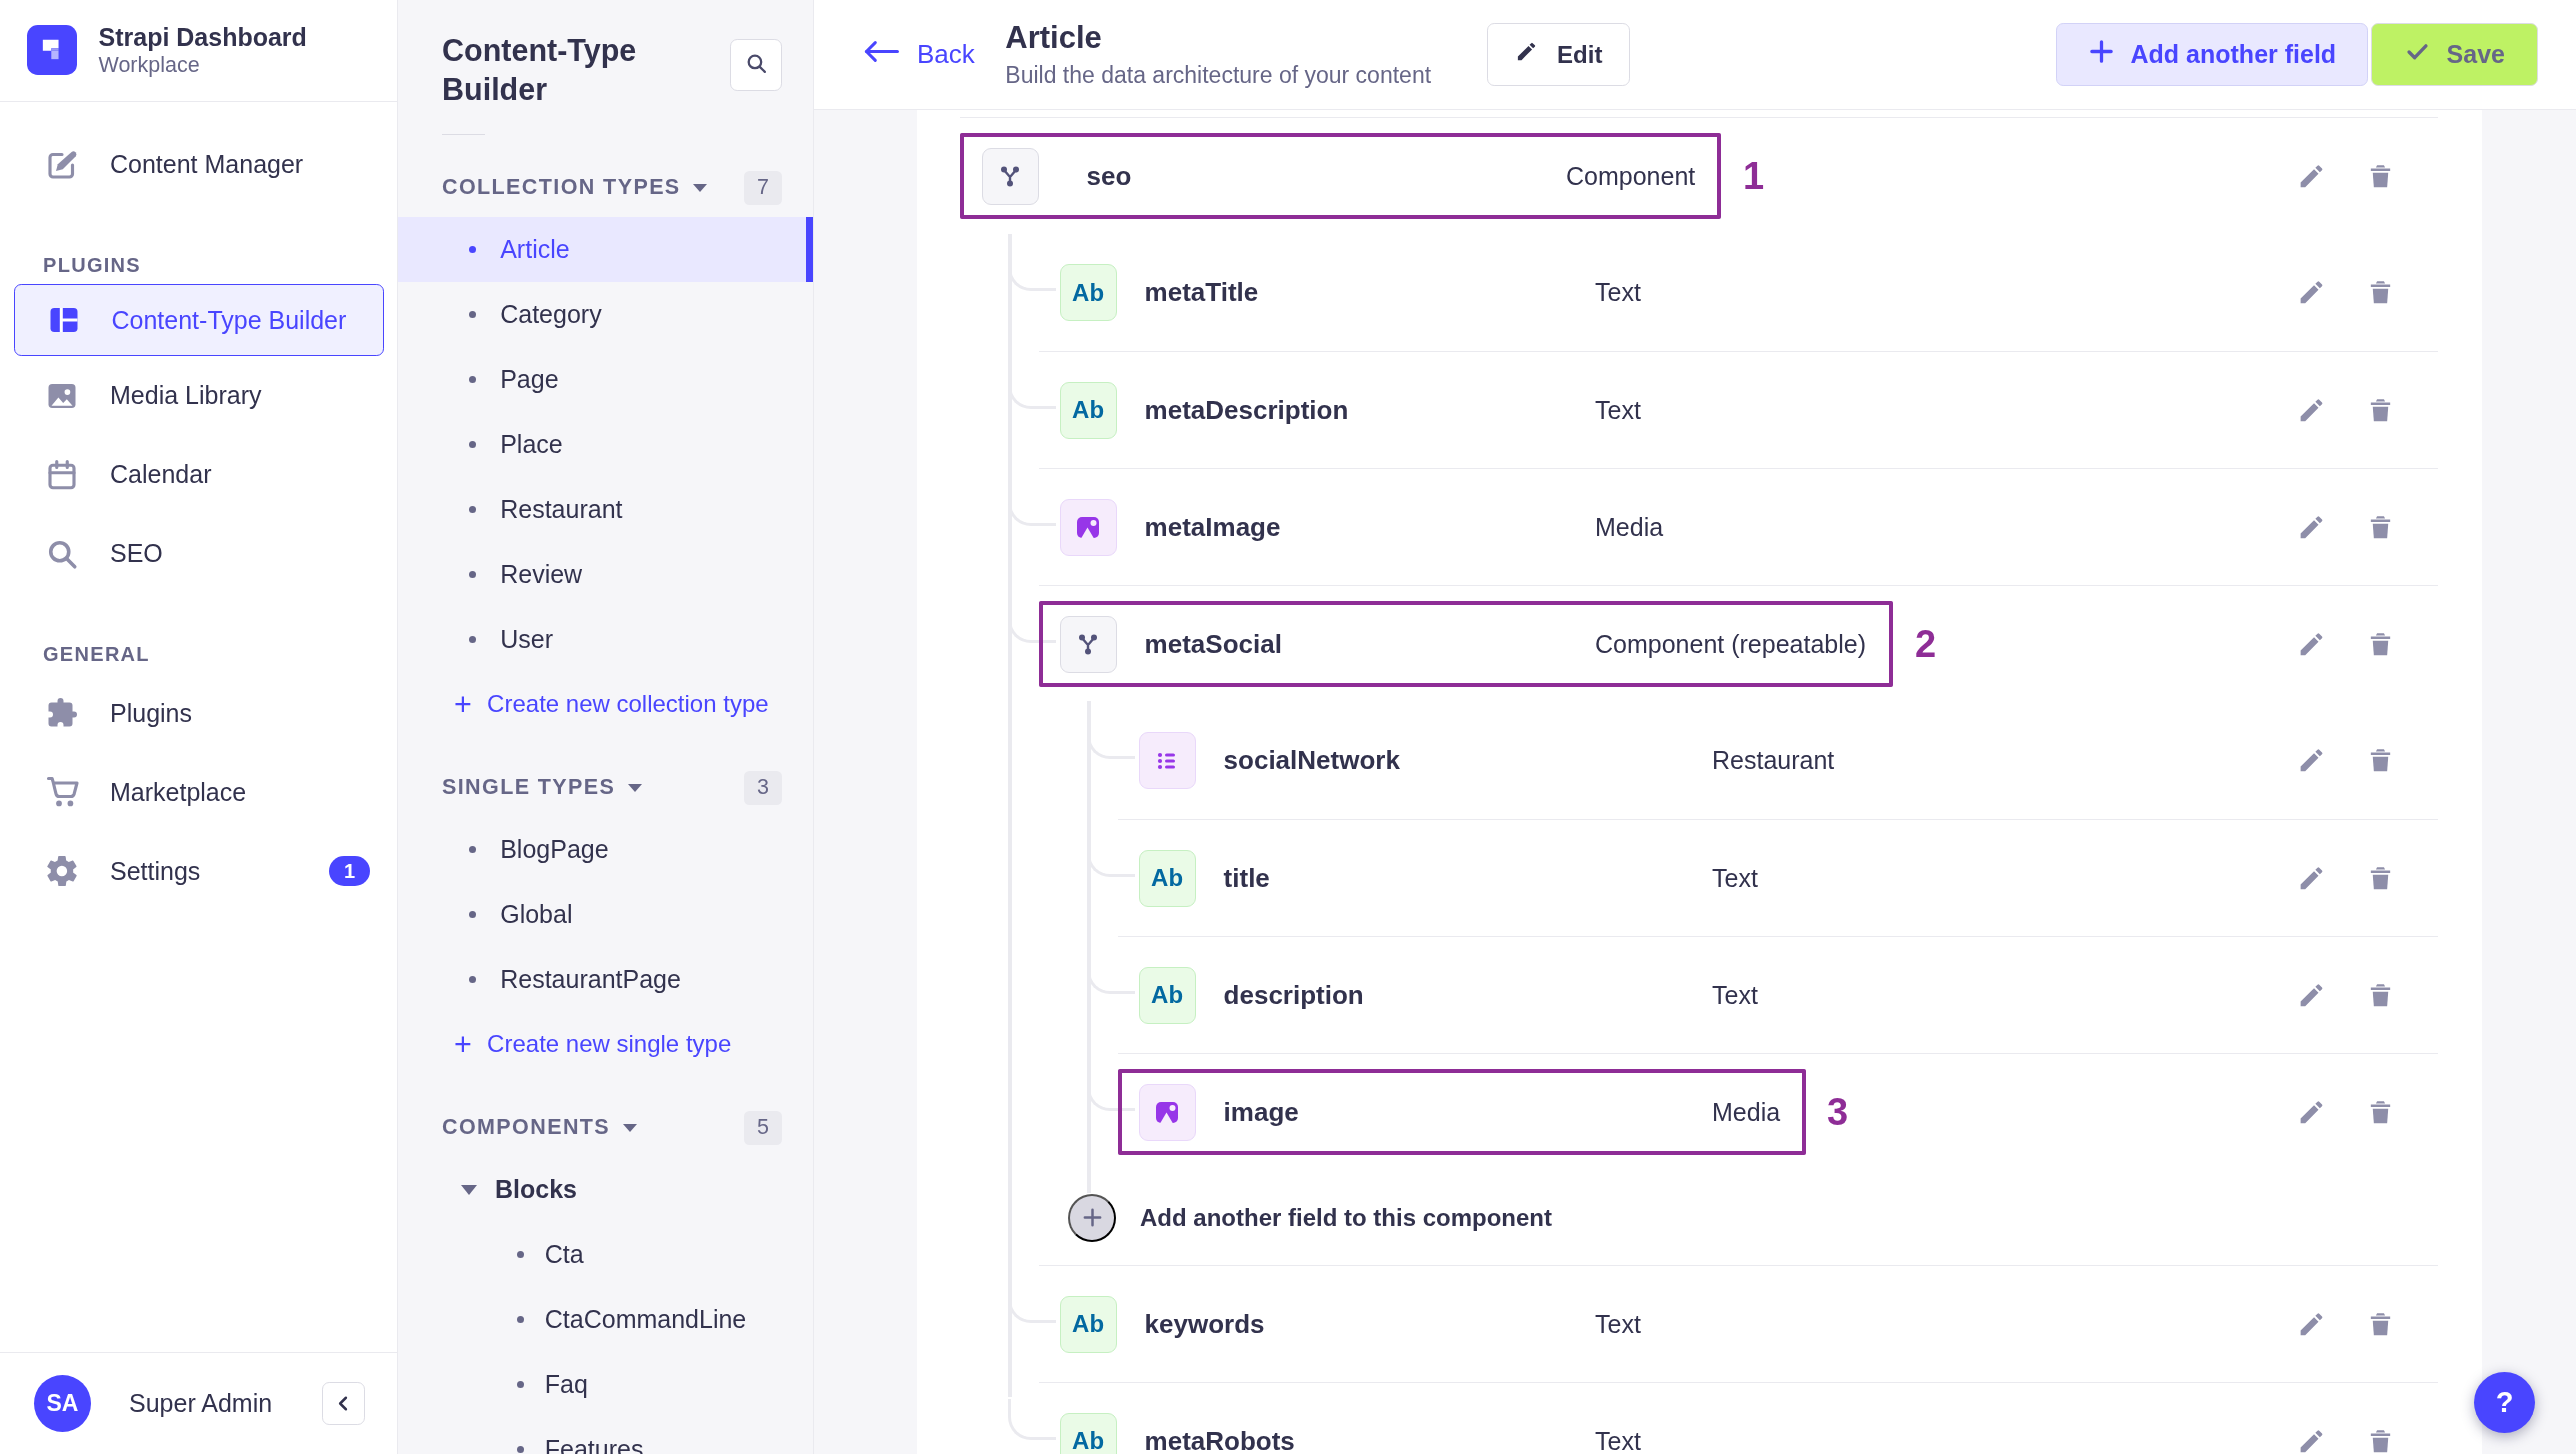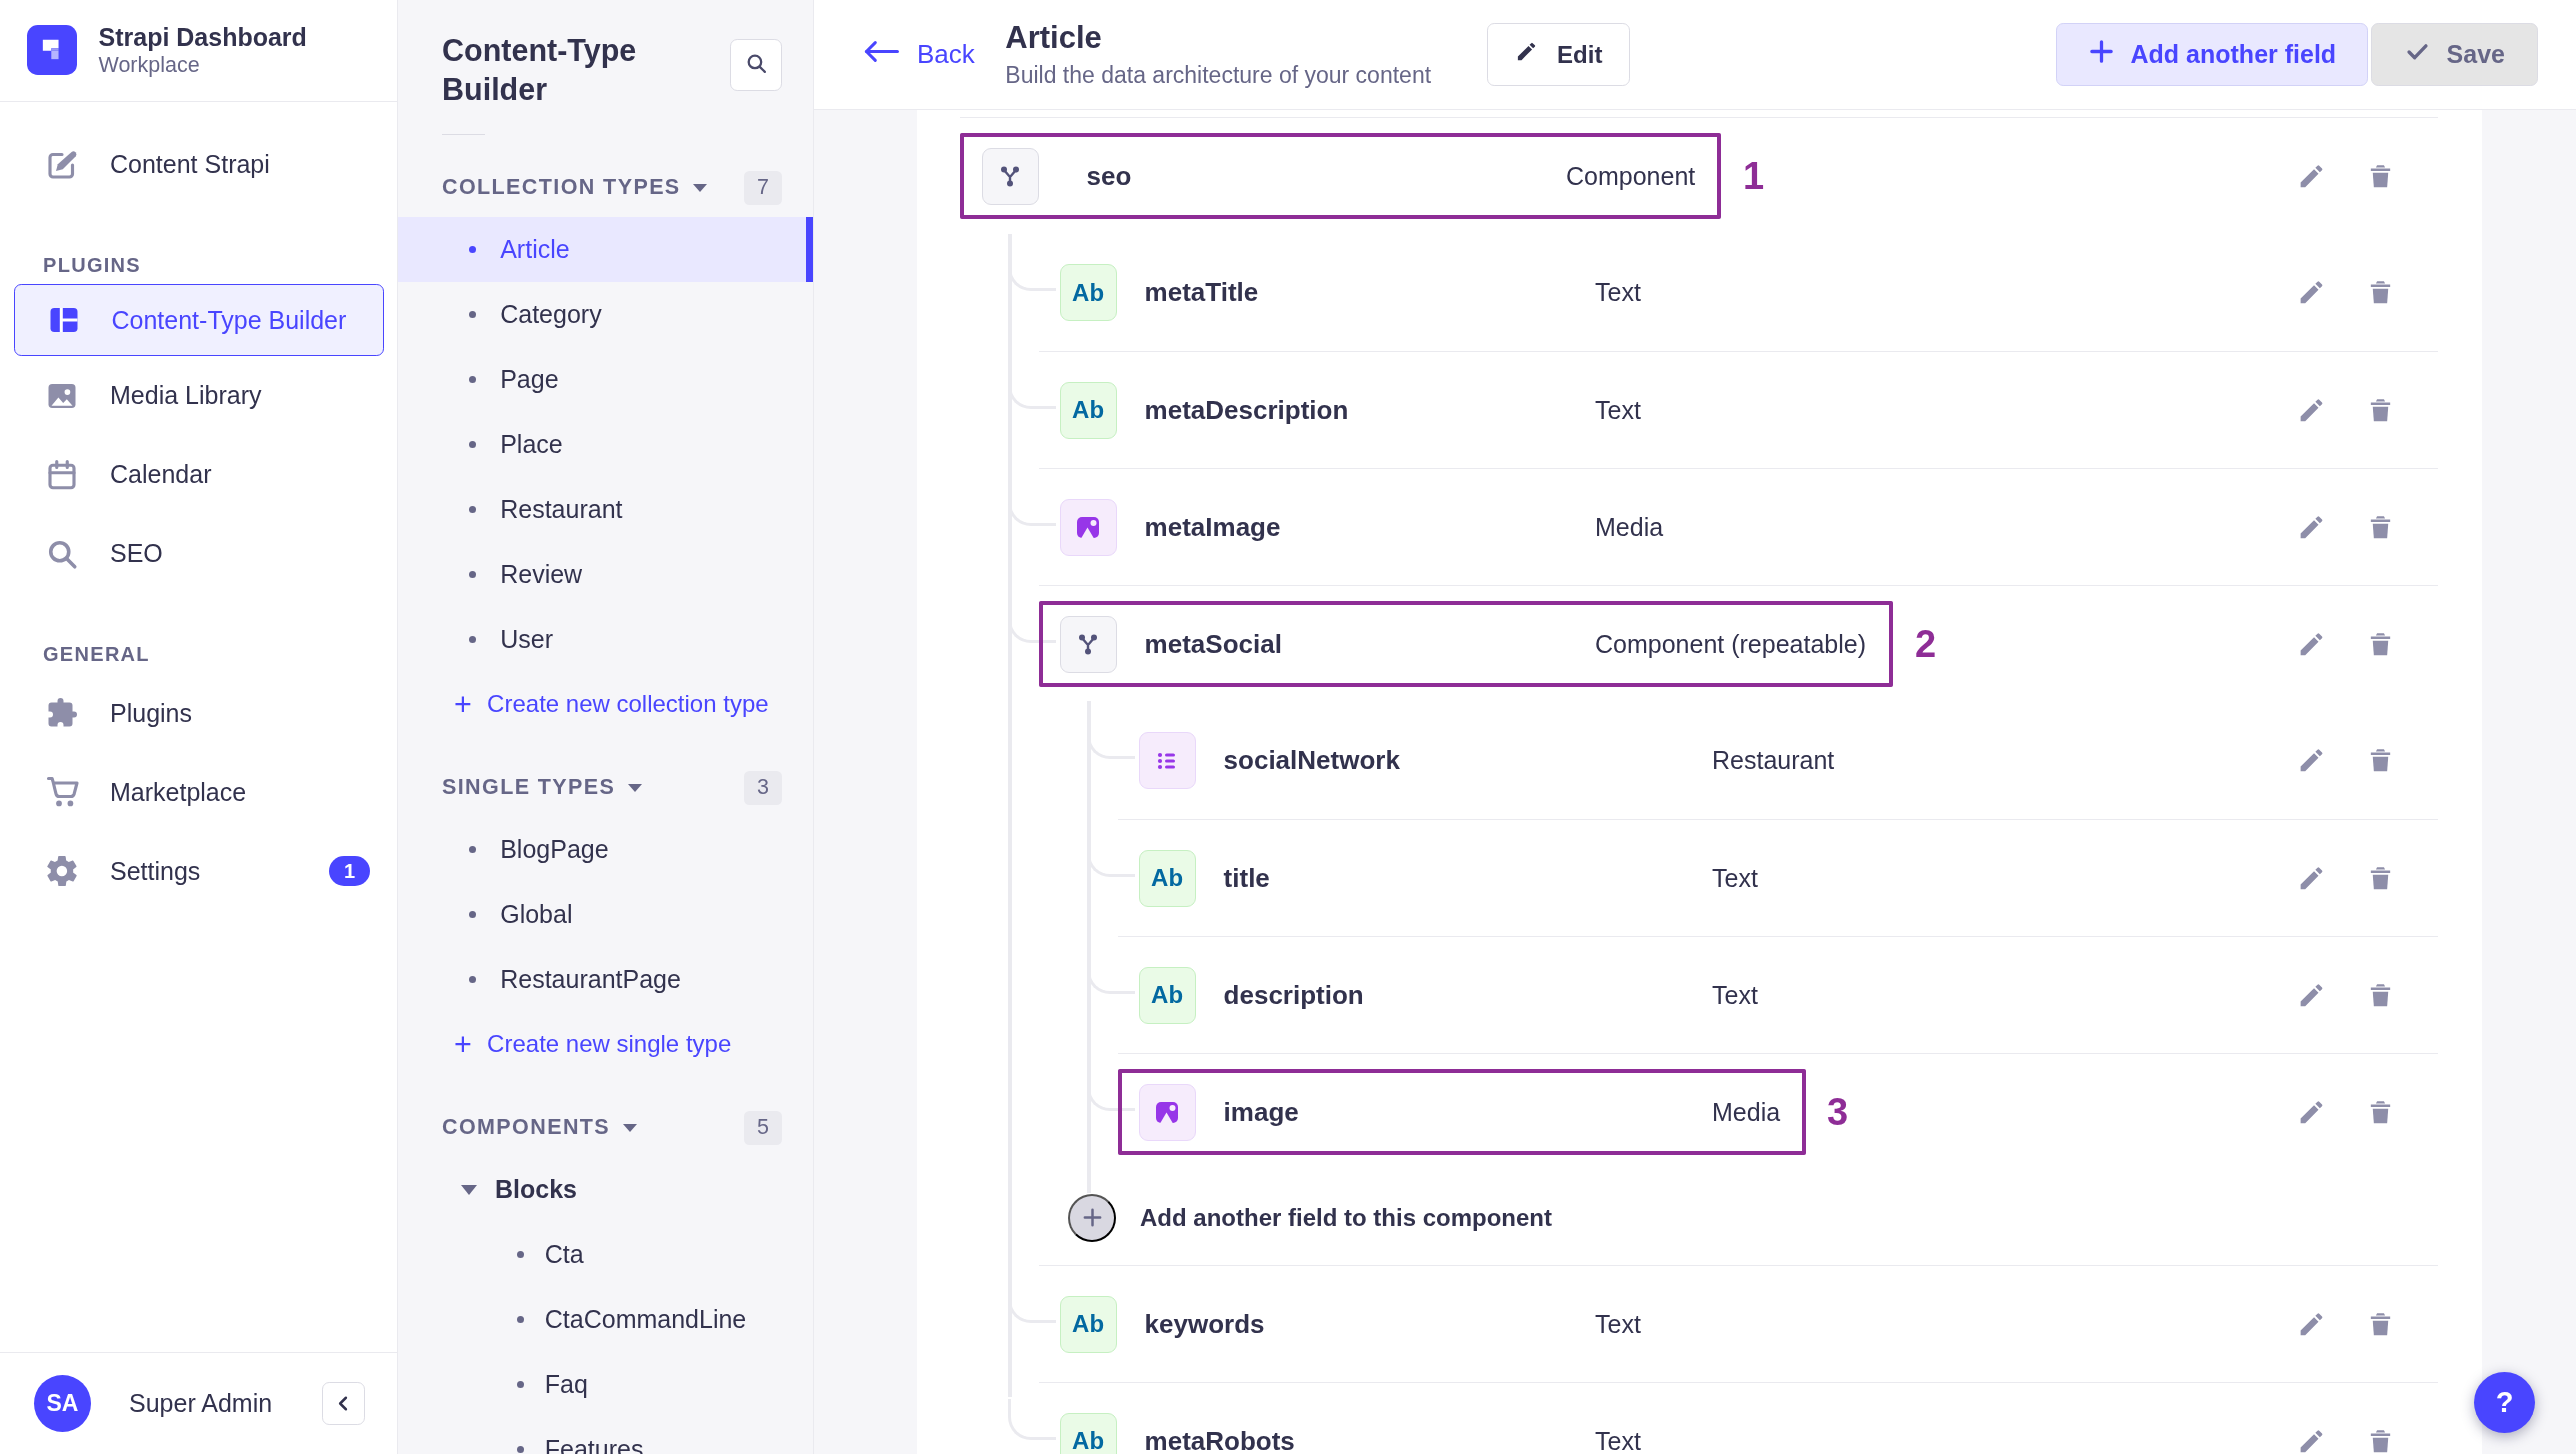--- a/index.html
+++ b/index.html
@@ -55,21 +55,21 @@
   
   .main { flex:1; height:100%; display:flex; flex-direction:column; min-width:0; }
   .mhead { height:110px; background:#fff; border-bottom:0.9px solid #eaeaef; display:flex; align-items:center; padding:0 38px 0 48px; flex:none; }
   .back { display:flex; align-items:center; gap:16px; color:#4945ff; font-size:26px; cursor:pointer; flex:none; }
   .titleblock { margin-left:30.5px; }
   .ptitle { font-size:31px; font-weight:700; color:#32324d; }
   .psub { font-size:23px; color:#666687; margin-top:6.3px; }
   .edit-btn { margin-left:56px; height:63px; padding:0 27px; background:#fff; border:0.9px solid #dcdce4; border-radius:7.2px; display:flex; align-items:center; gap:19px; font-size:24px; font-weight:600; color:#32324d; cursor:pointer; }
   .hright { margin-left:auto; display:flex; gap:3px; }
   .addfield-btn { height:63px; padding:0 30.5px; background:#e9e8ff; border:0.9px solid #d2d2f7; border-radius:7.2px; display:flex; align-items:center; gap:16px; font-size:25px; font-weight:700; color:#4945ff; cursor:pointer; }
-  .save-btn { height:63px; padding:0 32px; background:#e5e5e5; border:0.9px solid #dcdce4; border-radius:7.2px; display:flex; align-items:center; gap:16px; font-size:25px; font-weight:700; color:#666687; cursor:pointer; }
+  .save-btn { height:63px; padding:0 32px; background:#bef264; border:0.9px solid #dcdce4; border-radius:7.2px; display:flex; align-items:center; gap:16px; font-size:25px; font-weight:700; color:#666687; cursor:pointer; }
 
   .content { flex:1; background:#f6f6f9; overflow:hidden; display:flex; }
   .card { margin-left:103px; width:1565px; background:#fff; height:100%; position:relative; padding:7.2px 44px 0 43px; }
   .vline { position:absolute; width:3.6px; background:#eaeaef; z-index:0; }
   #lineA { left:91px; top:124px; height:1163px; }
   #lineB { left:170px; top:591px; height:492px; }
 
   .frow { position:relative; height:117px; display:flex; align-items:center; z-index:1; }
   .frow.l0 { margin-left:0; }
   .frow.l1 { margin-left:79px; }
@@ -117,21 +117,21 @@
   </div>
   <div class="sb-divider"></div>
   <nav class="leftnav" id="leftnav">
       <div class="nitem">
         <span class="nicon">
           <svg width="36" height="36" viewBox="0 0 24 24" fill="none" stroke="#8e8ea9" stroke-width="2.1" stroke-linecap="round" stroke-linejoin="round">
             <path d="M12 5H6a2 2 0 0 0-2 2v11a2 2 0 0 0 2 2h11a2 2 0 0 0 2-2v-6"></path>
             <path d="M18.4 3.3a2 2 0 0 1 2.8 2.8L12.5 14.8 8 16l1.2-4.5z" fill="#8e8ea9" stroke="none"></path>
           </svg>
         </span>
-    <span class="nlabel">Content Strapi</span>
+    <span class="nlabel">Content Manager</span>
       </div>
       <div class="nsection">PLUGINS</div>
       <div class="nitem active">
         <span class="nicon">
           <svg width="36" height="36" viewBox="0 0 24 24">
             <rect x="3" y="4" width="18" height="16" rx="2.5" fill="#4945ff"></rect>
             <path d="M10.2 4v16" stroke="#fff" stroke-width="2"></path>
             <path d="M10.2 12H21" stroke="#fff" stroke-width="2"></path>
           </svg>
         </span>

